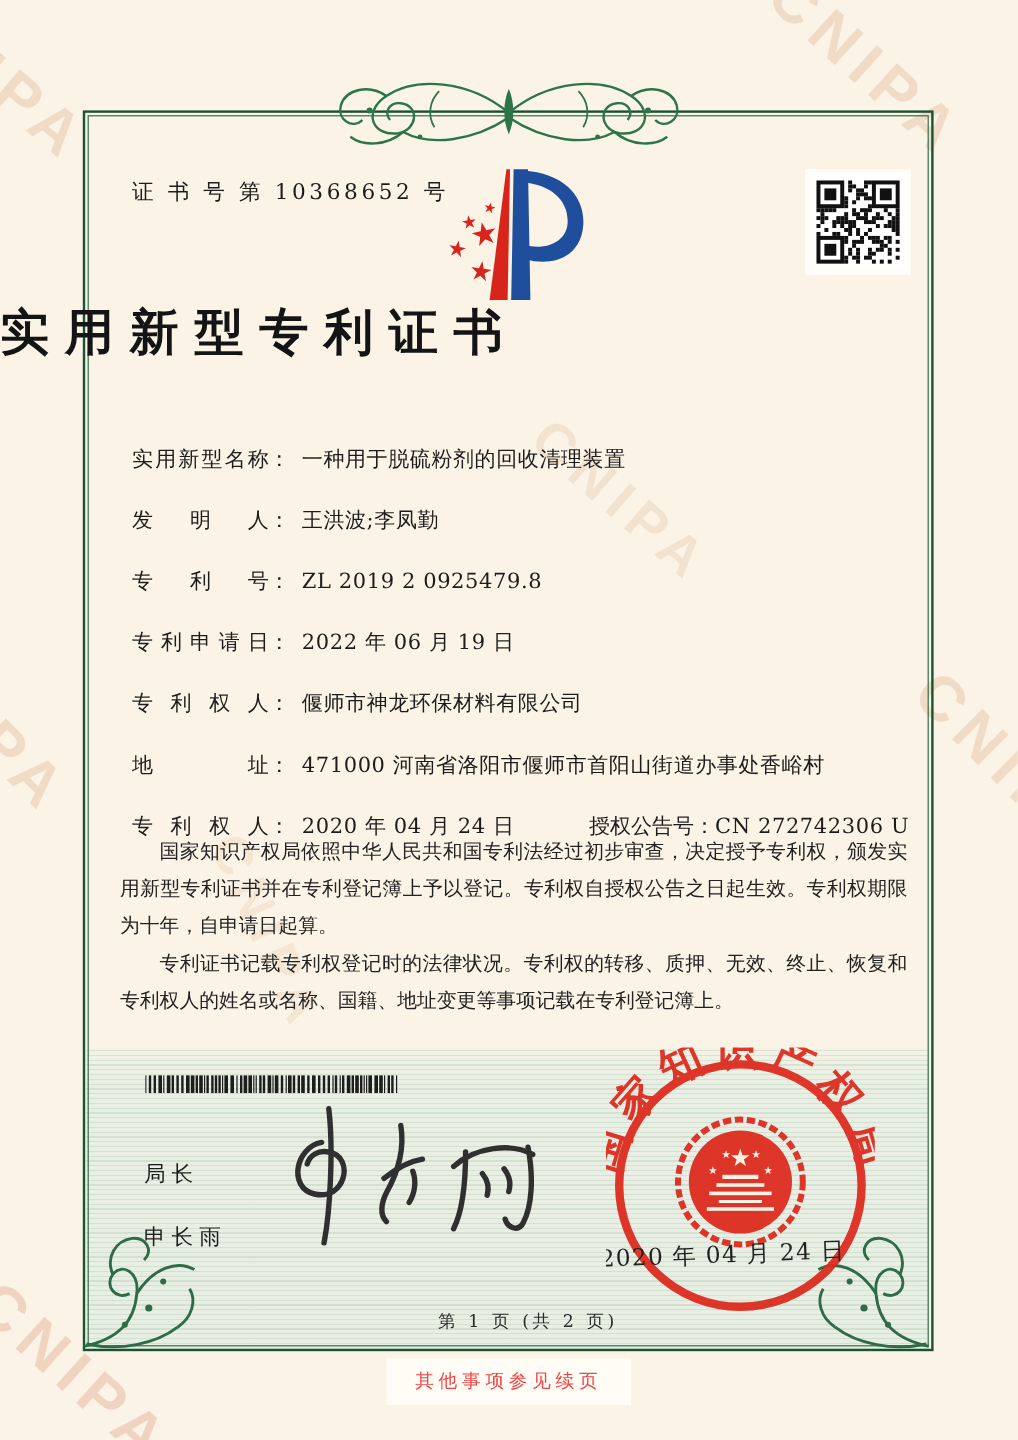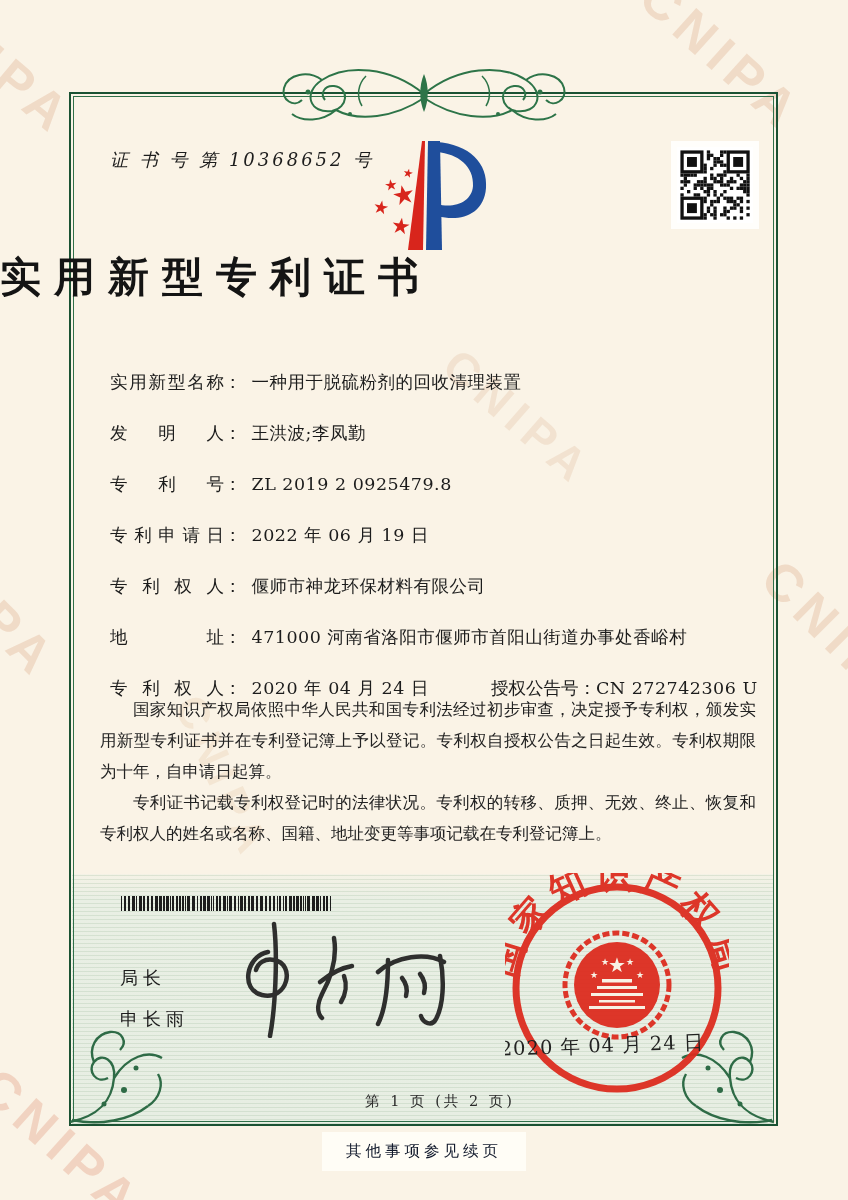--- a/index.html
+++ b/index.html
@@ -24,21 +24,21 @@
     border:1px solid #2f7049;
   }
   .green-zone{
     position:absolute;left:72px;top:874px;width:702px;height:250px;z-index:2;
     background:
       repeating-linear-gradient(0deg, rgba(140,175,140,0.22) 0 1px, rgba(0,0,0,0) 1px 4px),
       linear-gradient(180deg,#f4f2e6 0,#e9efe4 26px,#e7eee3 100%);
   }
   .cert-no{
     position:absolute;left:110px;top:148px;z-index:5;
-    font-size:18px;letter-spacing:3px;font-style:italic;
+    font-size:18px;letter-spacing:3px;
   }
   .logo{position:absolute;left:352px;top:136px;z-index:5;}
   .qr-wrap{
     position:absolute;left:671px;top:141px;width:88px;height:88px;z-index:5;
     background:#fffefb;display:flex;align-items:center;justify-content:center;
   }
   .title{
     position:absolute;left:0;top:250px;width:848px;z-index:5;
     text-align:left;font-size:41px;font-weight:700;letter-spacing:13px;color:#141414;
   }
@@ -48,33 +48,33 @@
   .fcolon{margin-right:10px;}
   .fval{letter-spacing:0.5px;}
   .grant2{margin-left:62px;}
   .paras{
     position:absolute;left:100px;top:694px;width:656px;z-index:5;
     font-size:16.5px;line-height:1.88;text-align:justify;color:#222;
   }
   .paras p{margin:0;text-indent:2em;}
   .barcode{position:absolute;left:121px;top:896px;z-index:5;}
   .director{position:absolute;left:120px;top:966px;z-index:5;font-size:18px;letter-spacing:5px;}
-  .director div{margin-bottom:17px;}
+  .director div{margin-bottom:29px;}
   .signature{position:absolute;left:228px;top:918px;z-index:6;}
   .seal{position:absolute;left:505px;top:873px;z-index:6;opacity:0.94;}
   .page-footer{
     position:absolute;left:0;top:1092px;width:848px;z-index:5;
     text-align:center;font-size:14.5px;letter-spacing:3px;color:#2a2a2a;margin-left:16px;
   }
   .cont-note{
     position:absolute;left:0;top:1132px;width:848px;z-index:5;text-align:center;
   }
   .cont-note span{
     display:inline-block;background:#fffdf6;padding:9px 24px;
-    font-size:15.5px;letter-spacing:4px;color:#0f172a;
+    font-size:15.5px;letter-spacing:4px;color:#ef4444;
   }
   .ornament{position:absolute;z-index:4;}
 </style>
 </head>
 <body>
 
 <div class="wm" style="left:-66px;top:-26px;transform:rotate(40deg);">CNIPA</div>
 <div class="wm" style="left:668px;top:-34px;transform:rotate(42deg);">CNIPA</div>
 <div class="wm" style="left:468px;top:338px;transform:rotate(41deg);font-size:46px;color:rgba(214,170,130,0.22);">CNIPA</div>
 <div class="wm" style="left:-70px;top:508px;transform:rotate(45deg);">CNIPA</div>

